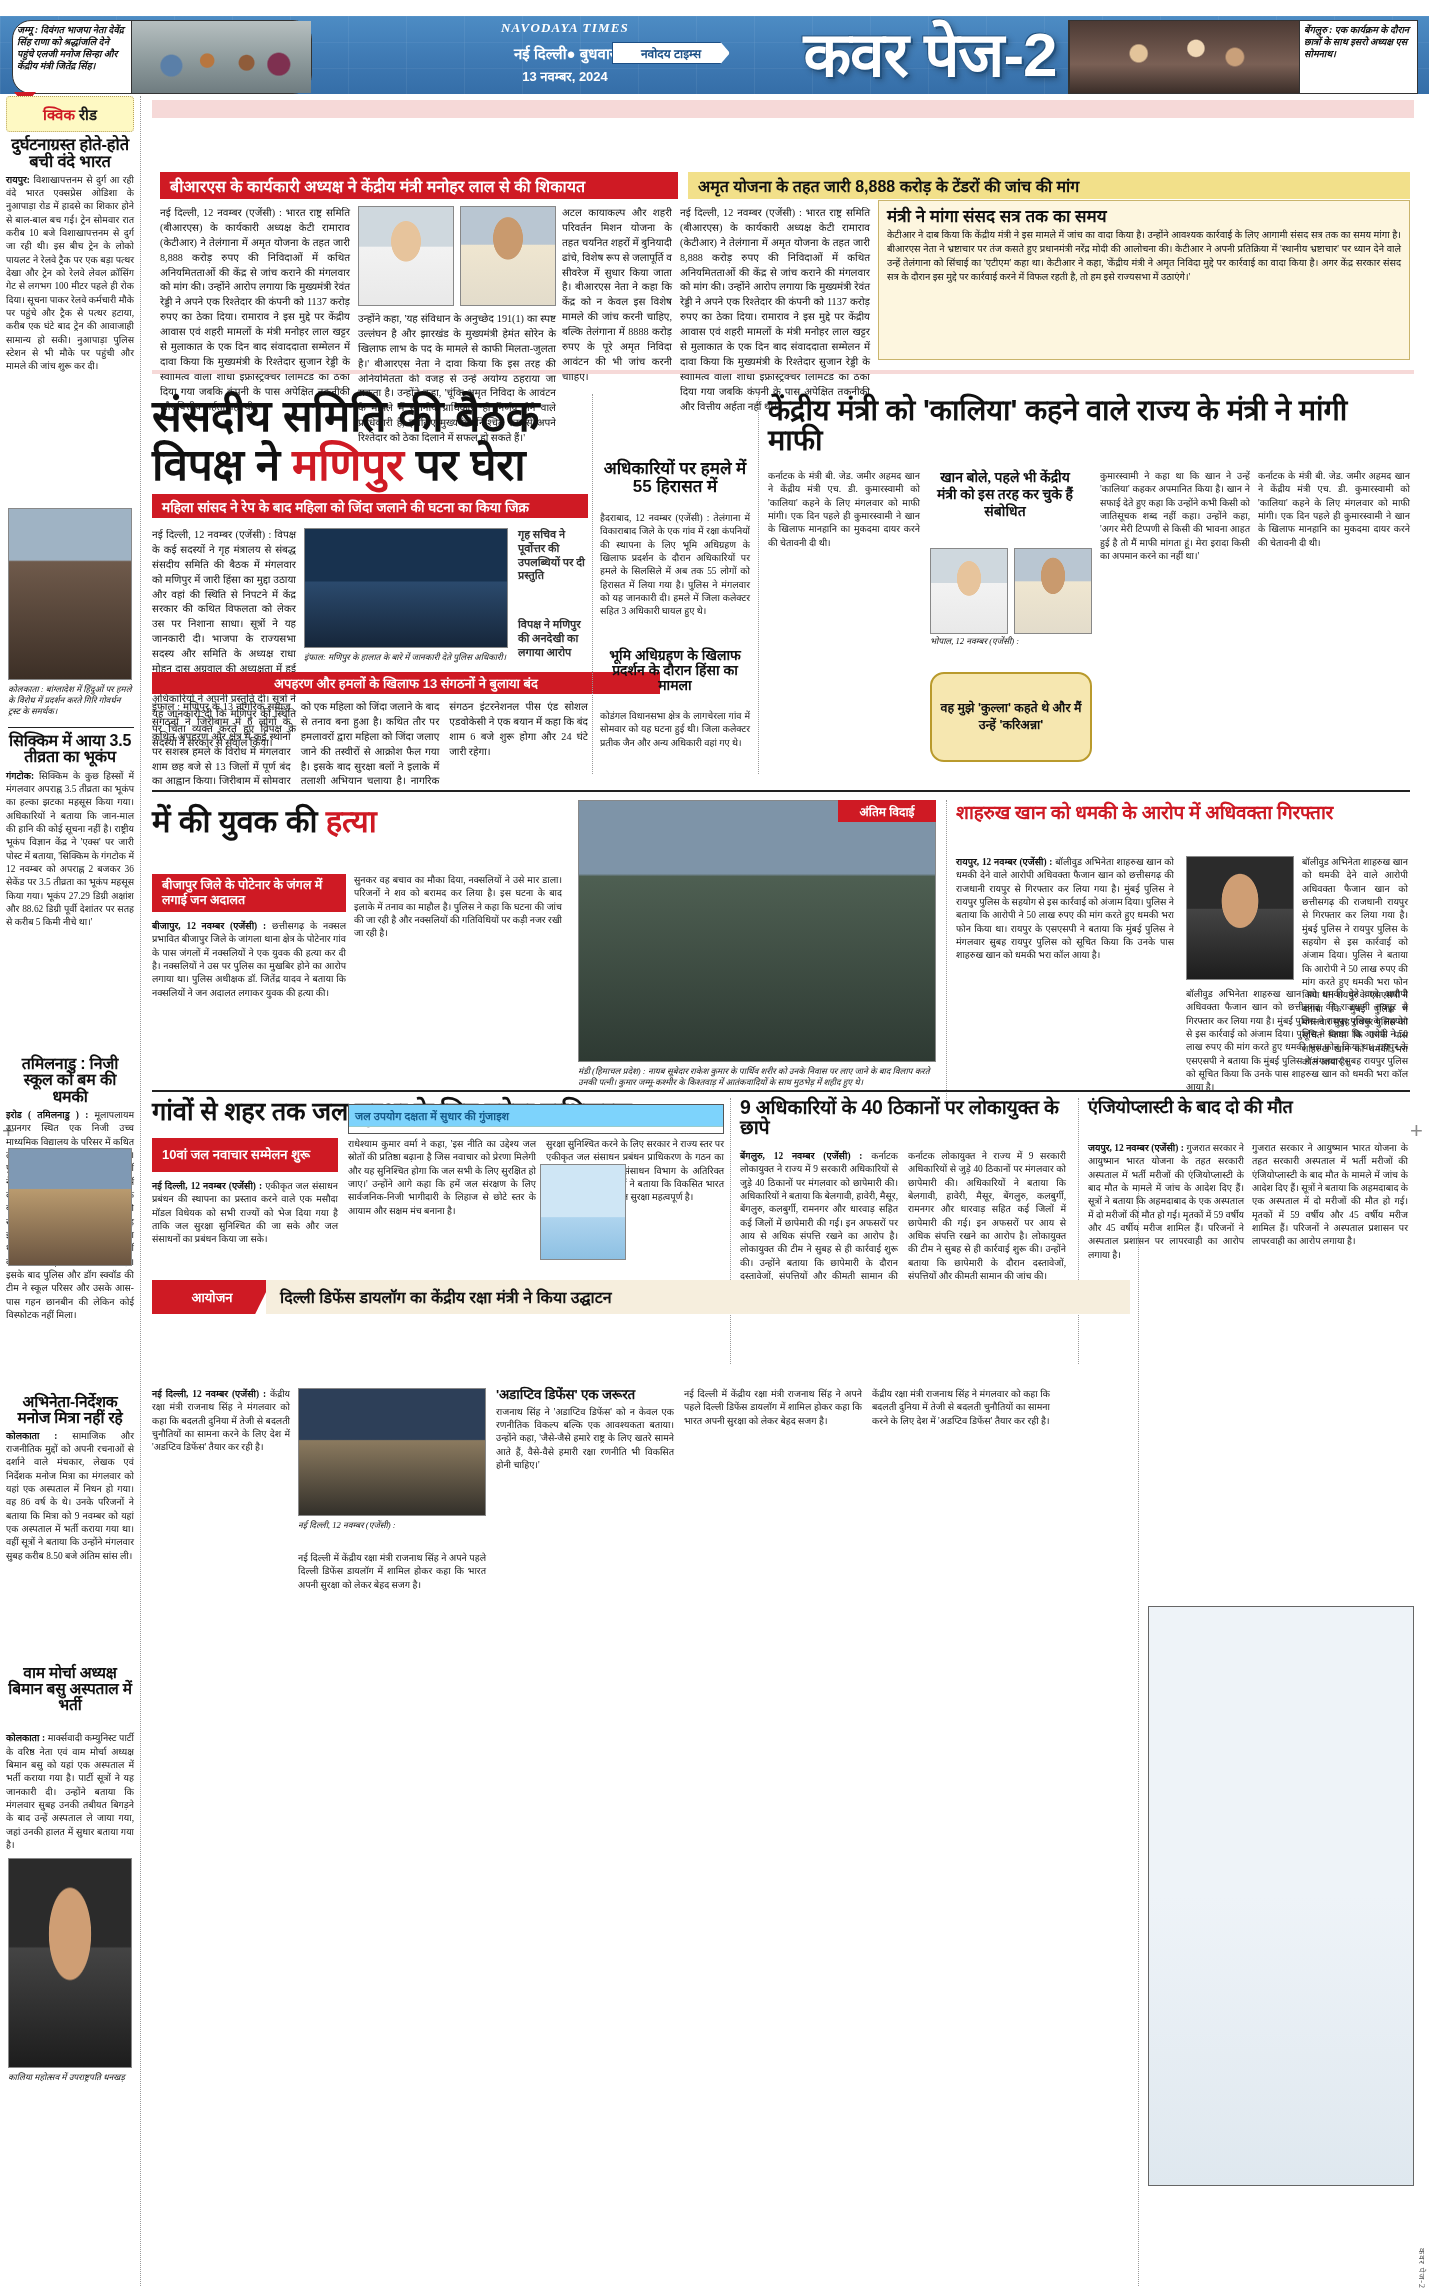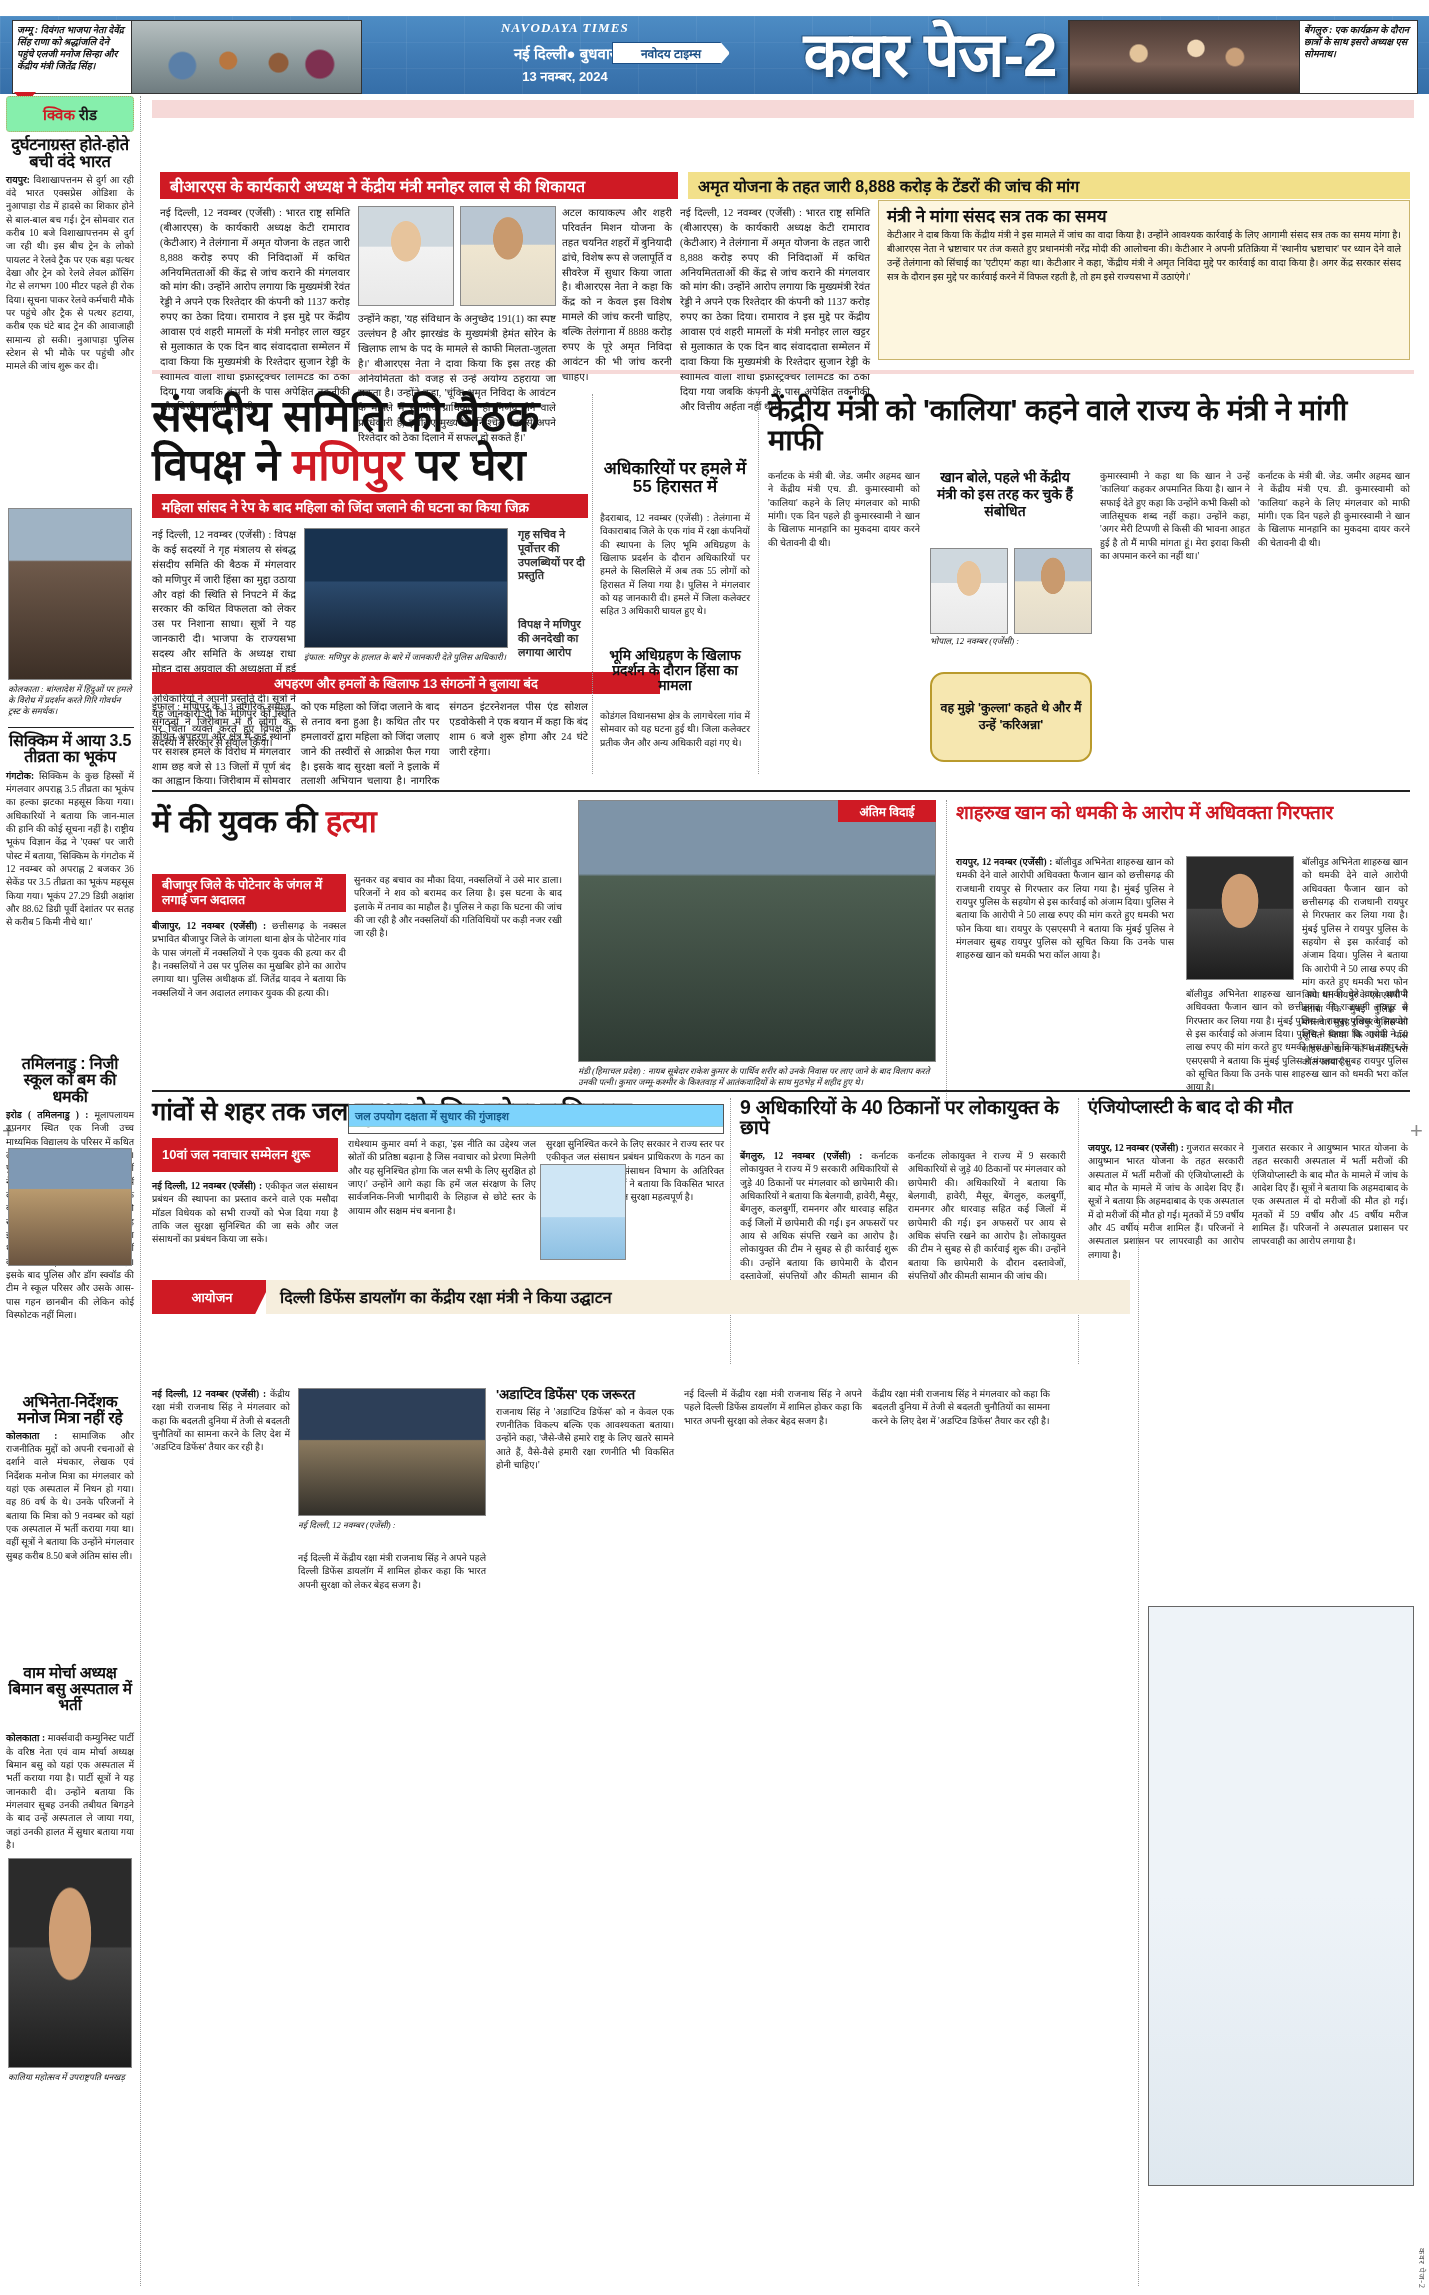--- a/index.html
+++ b/index.html
@@ -38,21 +38,21 @@
      background:#fff; border:1.5px solid #1c4f86; color:#1b4f86; font-size:12px; font-weight:700;
      display:flex; align-items:center; justify-content:center;
      clip-path: polygon(0 0, 92% 0, 100% 50%, 92% 100%, 0 100%); font-family:"Liberation Sans",sans-serif;}
   .mh-title { position:absolute; left:690px; top:8px; width:480px; text-align:center;
      color:#fff; font-size:62px; font-weight:700; line-height:1;
      text-shadow: 2px 2px 0 #23527f, -1px -1px 0 #23527f, 3px 3px 6px rgba(0,0,0,.35);
      font-family:"Liberation Sans",sans-serif; letter-spacing:-1px;}
 
   
   .teaser { position:absolute; top:20px; background:#fff; border:1px solid #333; display:flex; }
-  .teaser.left { left:12px; width:350px; height:74px; }
+  .teaser.left { left:12px; width:300px; height:74px;border-radius:19px; }
   .teaser.right { left:1068px; width:350px; height:74px; }
   .teaser .tcap { width:118px; padding:3px 4px; font-size:9.5px; line-height:1.28; font-style:italic; font-weight:700; }
   .teaser .timg { flex:1; border-left:1px solid #333; }
   .ph { background-size:cover; background-position:center; }
   .ph-group1 { background:
       radial-gradient(circle at 22% 62%, #5a7fa8 0 7%, transparent 8%),
       radial-gradient(circle at 42% 55%, #b8763f 0 6%, transparent 7%),
       radial-gradient(circle at 64% 58%, #8f5c3a 0 6%, transparent 7%),
       radial-gradient(circle at 82% 60%, #7e3050 0 7%, transparent 8%),
       linear-gradient(180deg,#b6bfc0,#8d9a9c 55%, #6f7c80); }
@@ -69,21 +69,21 @@
 
   .body-txt { font-size:10.2px; line-height:1.46; text-align:justify; hyphens:auto; }
   .body-txt.sm { font-size:9.4px; line-height:1.42; }
   .lead { font-weight:700; }
 
   .hl { font-weight:700; line-height:1.02; letter-spacing:-.2px; font-family:"Liberation Sans",sans-serif; }
 
   
   .quickread {
     position:absolute; left:6px; top:96px; width:128px; height:36px;
-    background:#86efac; border:1px dotted #b9a25c; border-radius:4px;
+    background:#fef9c3; border:1px dotted #b9a25c; border-radius:4px;
     display:flex; align-items:center; justify-content:center; gap:4px;
   }
   .quickread .q1 { color:#cf1a24; font-weight:700; font-size:15px; font-family:"Liberation Sans",sans-serif;}
   .quickread .q2 { color:#1b1b1b; font-weight:700; font-size:15px; font-family:"Liberation Sans",sans-serif;}
   .qr-tab { position:absolute; left:14px; top:92px; width:0;height:0;
      border-left:11px solid transparent; border-right:11px solid transparent; border-top:13px solid #cf1a24; }
 
   
   .leadband { position:absolute; left:152px; top:100px; width:1262px; height:18px; background:#f6d9d8; }
   .lead-head { position:absolute; left:160px; top:118px; width:1250px;

